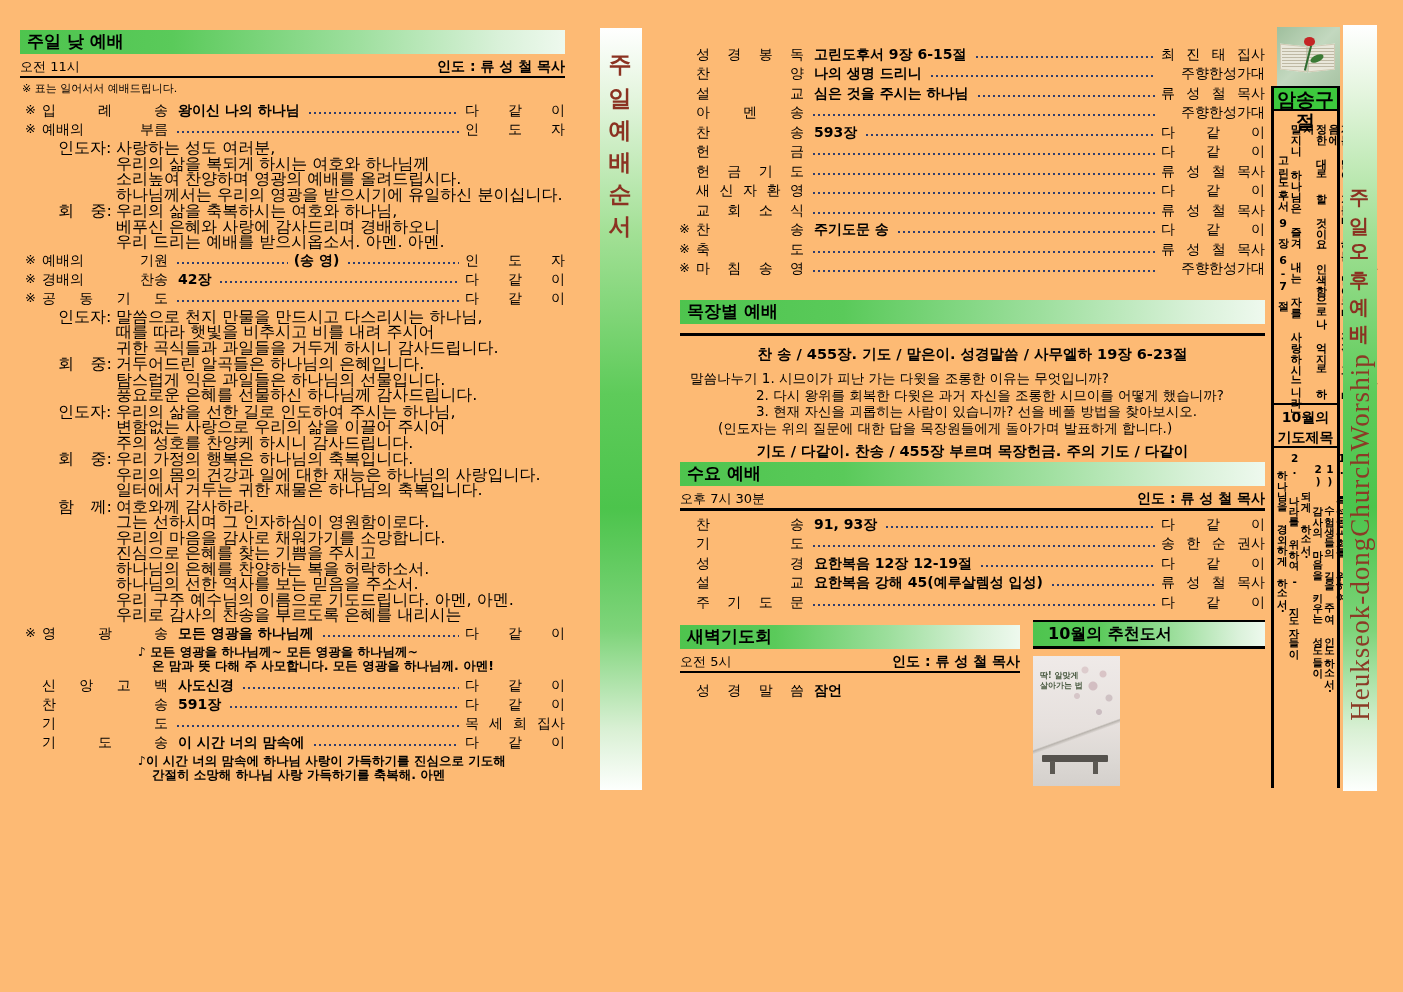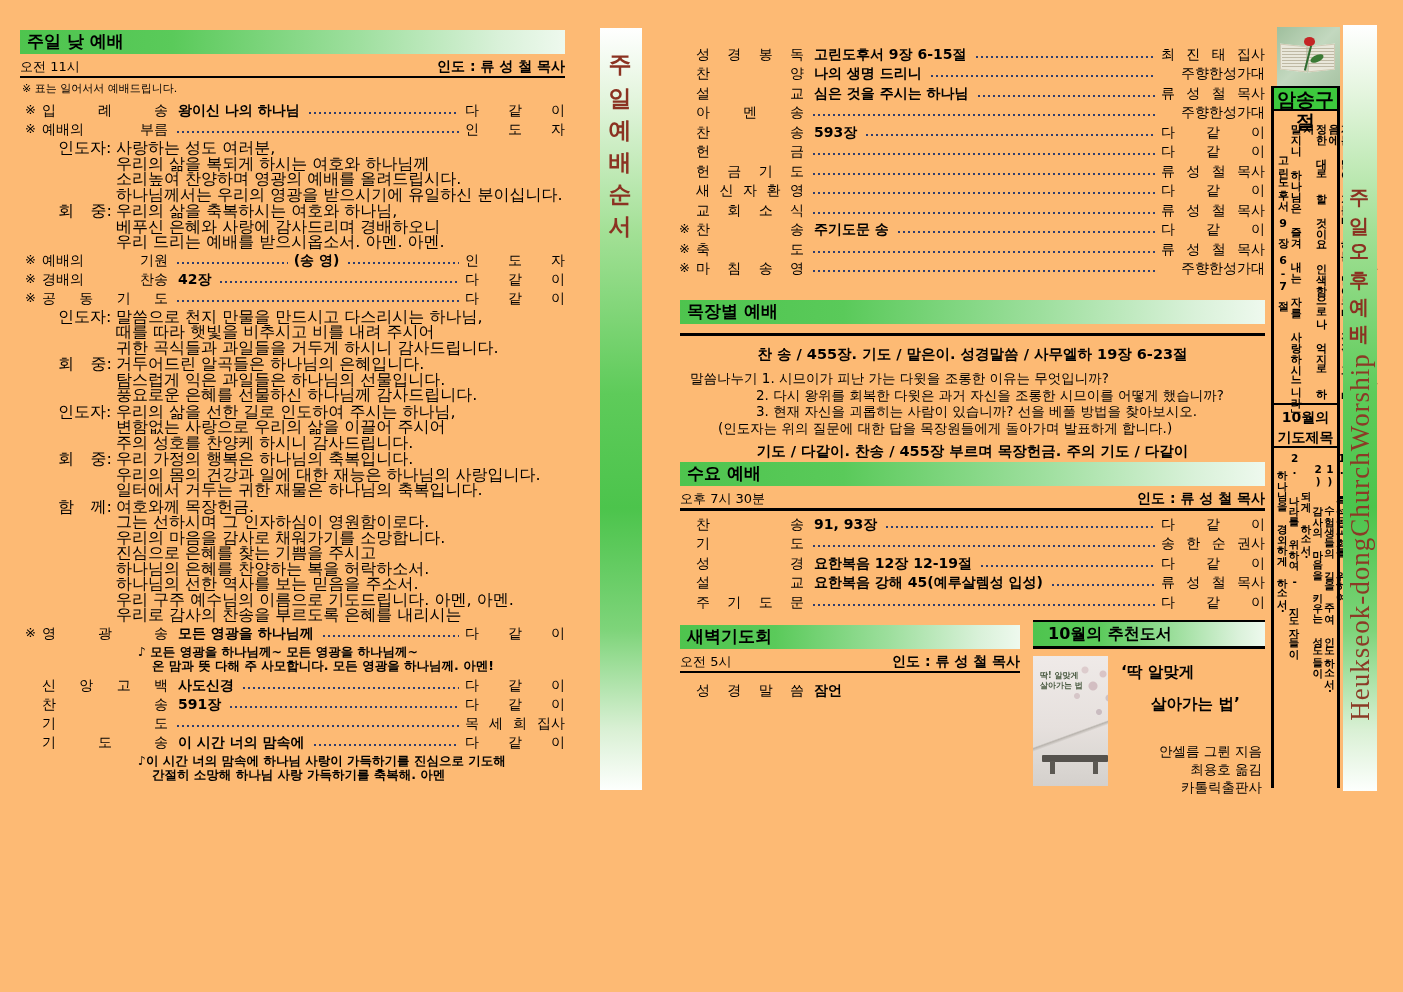--- a/index.html
+++ b/index.html
@@ -72,21 +72,21 @@
   .mok-close { margin-top:6px; }
   #mok-lines { font-size:13.5px; line-height:16.5px; margin-left:10px; }
   #sec-mokjang .rule3 { margin-top:9px; }
 
   #sec-wed .rule3 { margin-bottom:3px; }
   #sec-dawn .rule1 { margin-bottom:7px; }
 
   
   #sec-book .bar { font-size:16px; padding-left:15px; }
   #book-row { display:flex; margin-top:7px; }
-  #book-cover { position:relative; flex:none; width:75px; height:130px; overflow:hidden;
+  #book-cover { position:relative; flex:none; width:87px; height:130px; overflow:hidden;
                 background:linear-gradient(180deg,#efeae8 0%,#e6e0dd 55%,#dcd8d4 80%,#d4d0cc 100%); }
   #book-cover .blossom { position:absolute; inset:0;
       background:
         radial-gradient(circle at 70px 18px,#d9c4c6 3px,transparent 4px),
         radial-gradient(circle at 60px 30px,#d3bec2 4px,transparent 5px),
         radial-gradient(circle at 76px 42px,#cfc2c4 3px,transparent 4px),
         radial-gradient(circle at 52px 14px,#ddcccd 3px,transparent 4px),
         radial-gradient(circle at 44px 40px,#d6c6c8 2.5px,transparent 3.5px),
         radial-gradient(circle at 66px 56px,#cabcc0 2.5px,transparent 3.5px),
         linear-gradient(160deg,transparent 58%,#b9b4ae 59%,transparent 61%); }
@@ -216,21 +216,21 @@
           <div class="role just">회 중:</div>
           <div class="dlines">
             <div>우리 가정의 행복은 하나님의 축복입니다.</div>
             <div>우리의 몸의 건강과 일에 대한 재능은 하나님의 사랑입니다.</div>
             <div>일터에서 거두는 귀한 재물은 하나님의 축복입니다.</div>
           </div>
         </div>
         <div class="dlg">
           <div class="role just">함 께:</div>
           <div class="dlines">
-            <div>여호와께 목장헌금.</div>
+            <div>여호와께 감사하라.</div>
             <div>그는 선하시며 그 인자하심이 영원함이로다.</div>
             <div>우리의 마음을 감사로 채워가기를 소망합니다.</div>
             <div>진심으로 은혜를 찾는 기쁨을 주시고</div>
             <div>하나님의 은혜를 찬양하는 복을 허락하소서.</div>
             <div>하나님의 선한 역사를 보는 믿음을 주소서.</div>
             <div>우리 구주 예수님의 이름으로 기도드립니다. 아멘, 아멘.</div>
             <div>우리로 감사의 찬송을 부르도록 은혜를 내리시는</div>
           </div>
         </div>
         <div class="srow left">
@@ -418,27 +418,20 @@
     <div class="rule3"></div>
     <div id="book-row">
       <div id="book-cover">
         <div class="blossom"></div>
         <div class="bench"></div>
         <div class="leg1"></div>
         <div class="leg2"></div>
         <div id="cover-title">딱! 알맞게
 살아가는 법</div>
       </div>
-      <div id="book-text">
-        <div class="bq">‘딱 알맞게</div>
-        <div class="bq bq2">살아가는 법’</div>
-        <div class="bcred first">안셀름 그륀 지음</div>
-        <div class="bcred">최용호  옮김</div>
-        <div class="bcred">카톨릭출판사</div>
-      </div>
     </div>
   </div>
 
   <div id="sidebar">
     <div id="bible-photo">
       <div class="pageL"></div>
       <div class="pageR"></div>
       <div class="txt"></div>
       <div class="stem"></div>
       <div class="leaf"></div>

